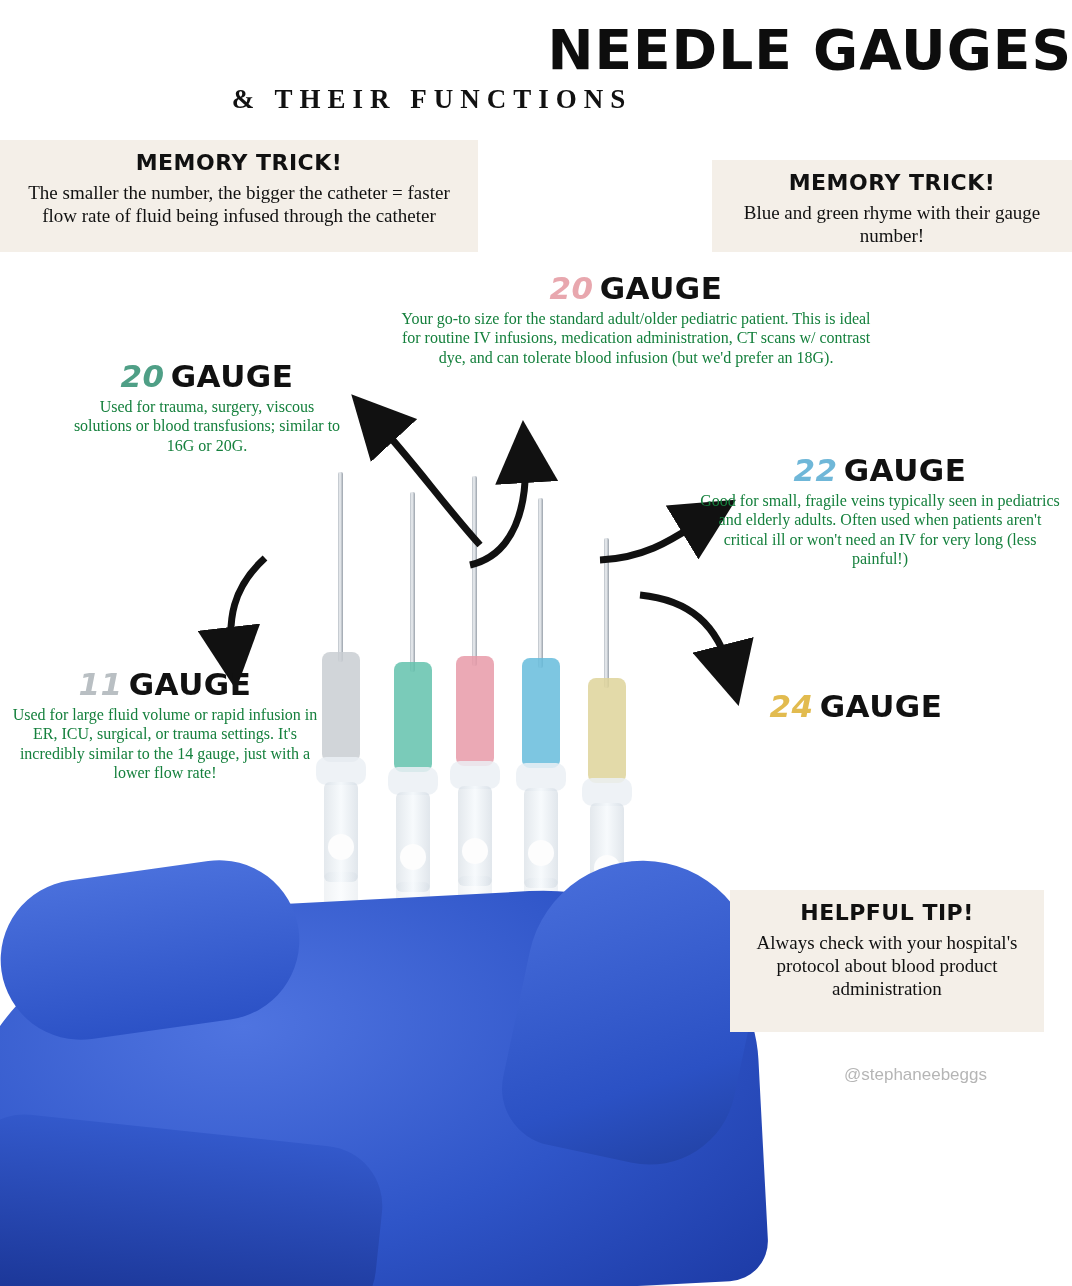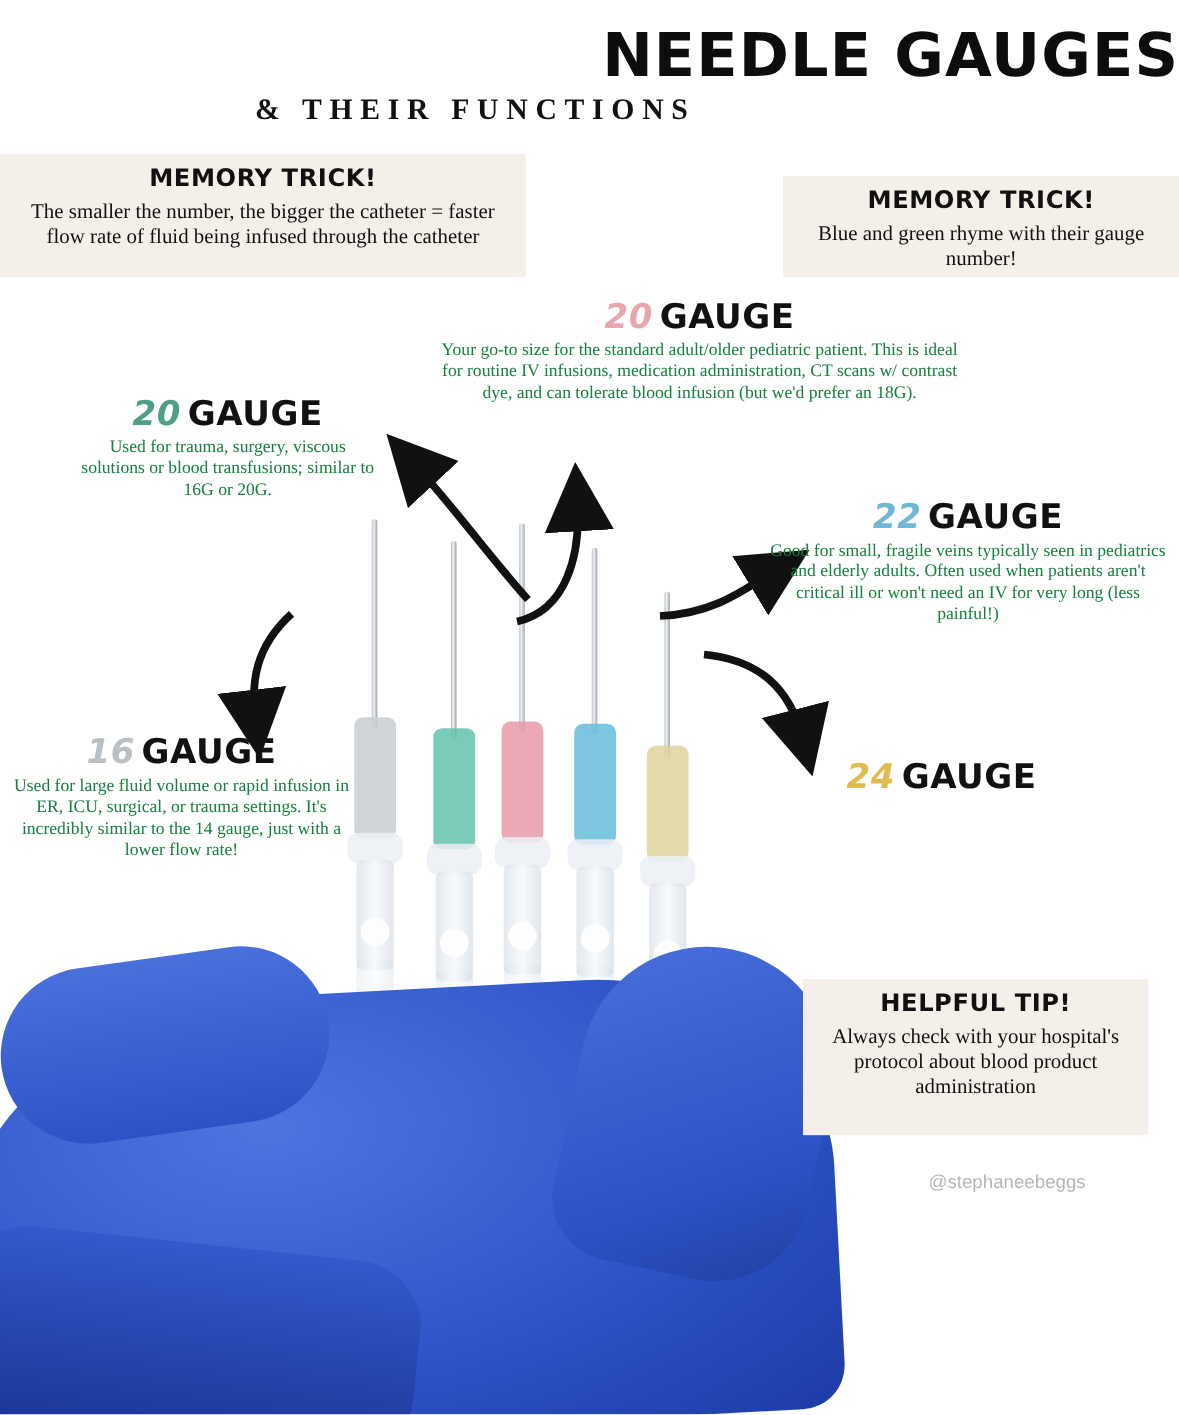--- a/index.html
+++ b/index.html
@@ -333,21 +333,21 @@
 
   <div class="gauge" id="g22">
     <div class="head">
       <span class="num" style="color:#6fb7d8;">22</span><span>GAUGE</span>
     </div>
     <div class="body">Good for small, fragile veins typically seen in pediatrics and elderly adults. Often used when patients aren't critical ill or won't need an IV for very long (less painful!)</div>
   </div>
 
   <div class="gauge" id="g16">
     <div class="head">
-      <span class="num" style="color:#b9bfc3;">16</span><span>GAUGE</span>
+      <span class="num" style="color:#b9bfc3;">11</span><span>GAUGE</span>
     </div>
     <div class="body">Used for large fluid volume or rapid infusion in ER, ICU, surgical, or trauma settings. It's incredibly similar to the 14 gauge, just with a lower flow rate!</div>
   </div>
 
   <div class="gauge" id="g24">
     <div class="head">
       <span class="num" style="color:#e2bb4f;">24</span><span>GAUGE</span>
     </div>
   </div>
 

